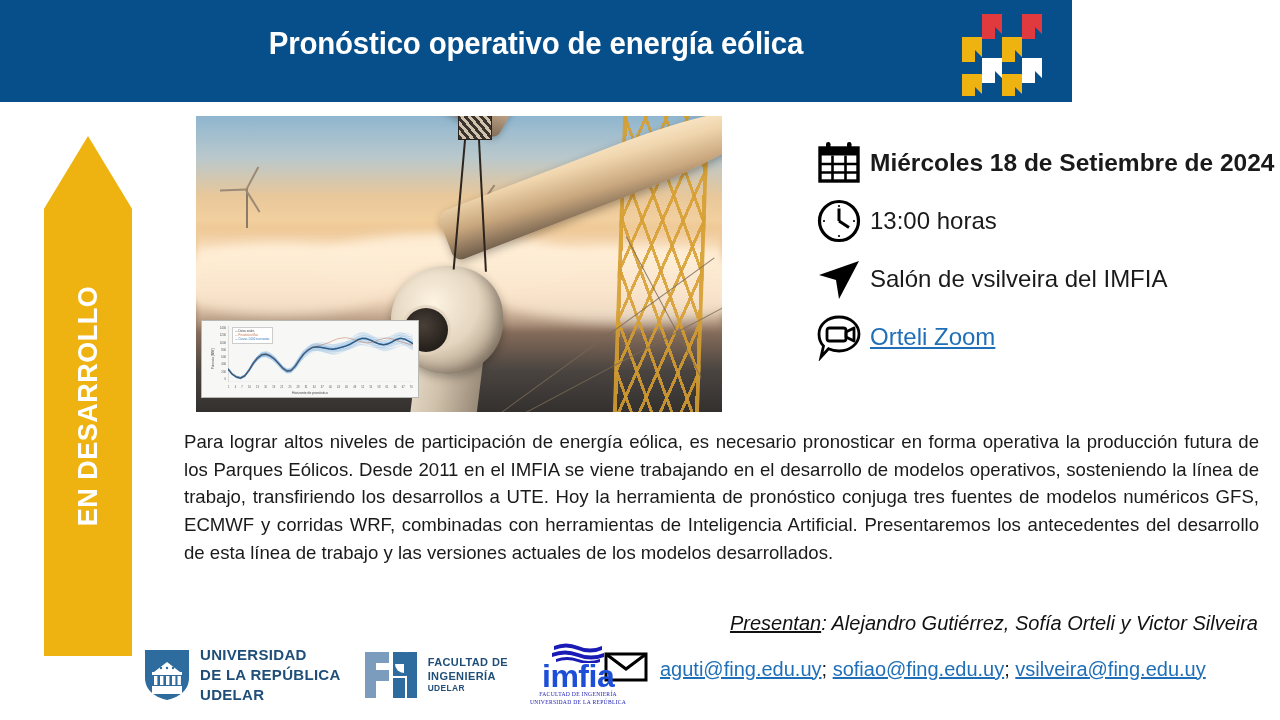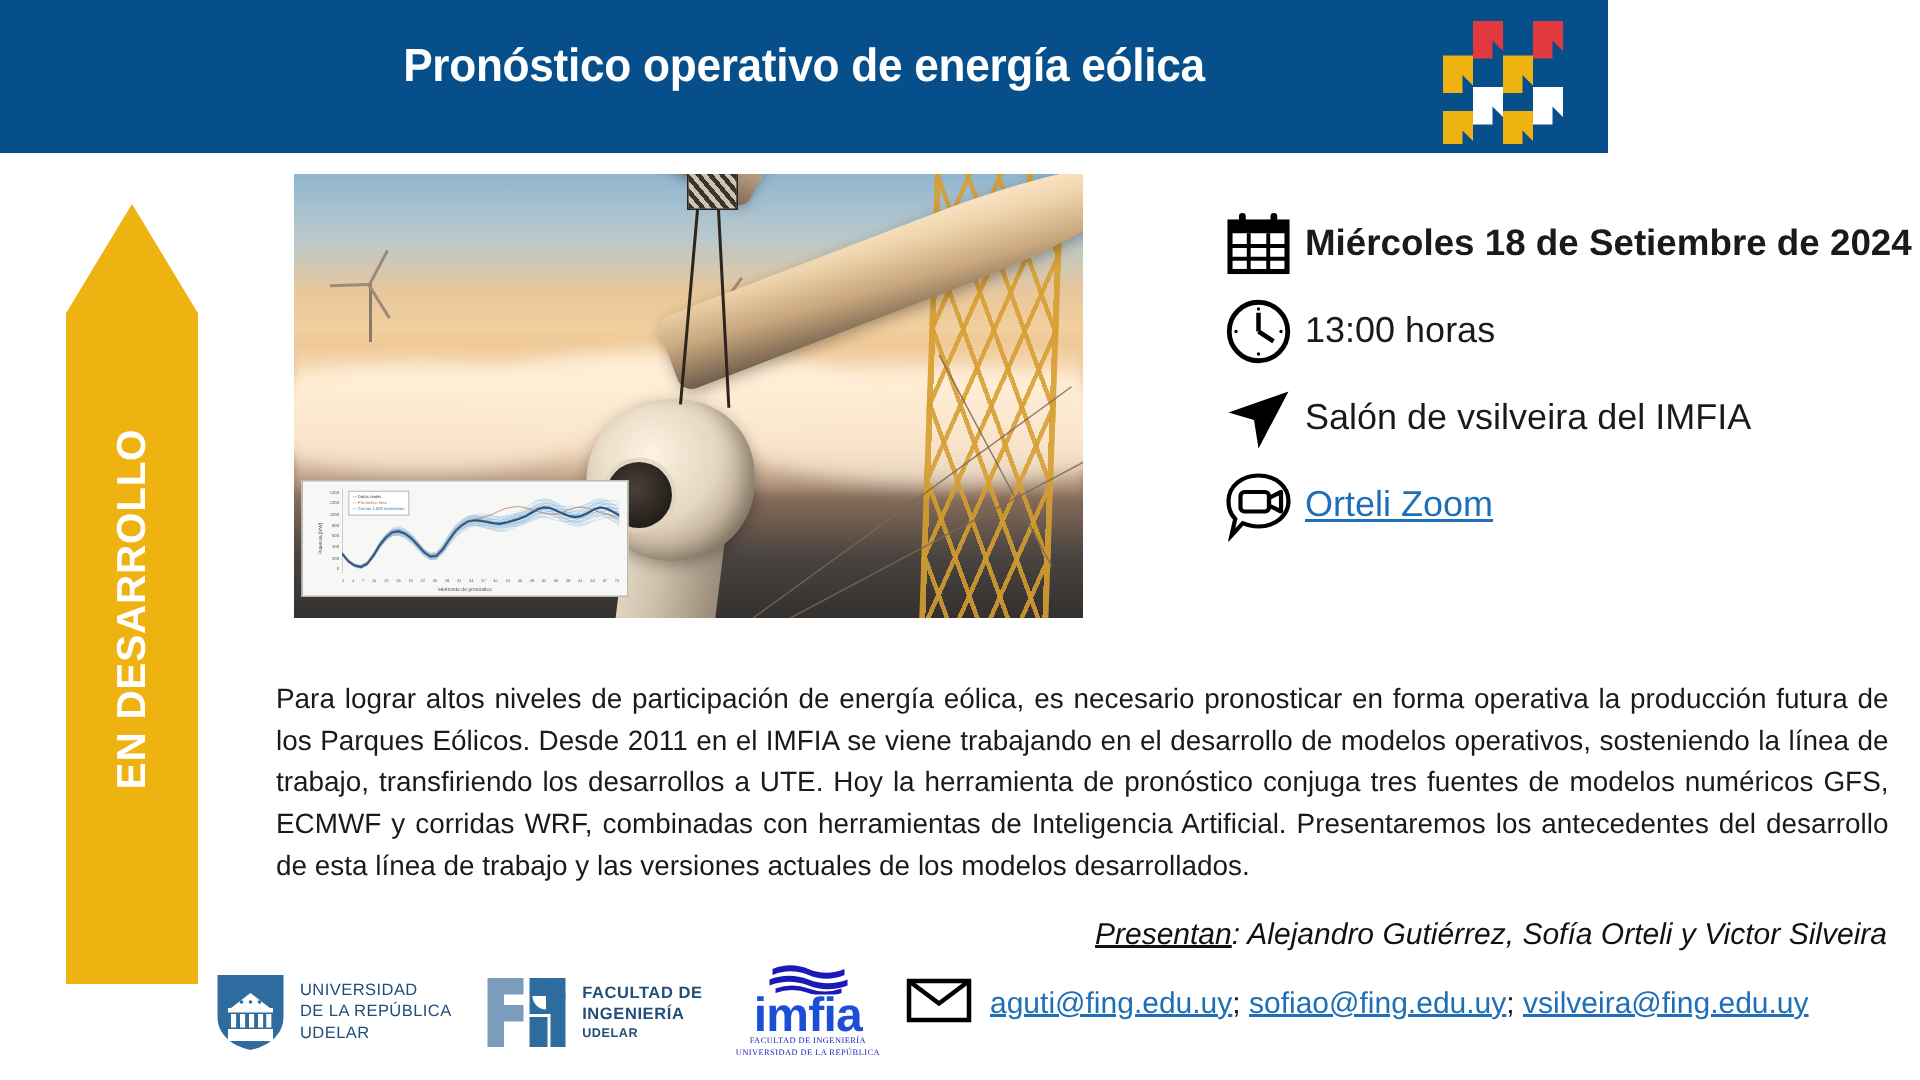--- a/index.html
+++ b/index.html
@@ -243,21 +243,20 @@
   
   .body-text {
     position: absolute;
     left: 184px; top: 428px;
     width: 1075px;
     font-size: 18.6px;
     line-height: 1.49;
     color: #1a1a1a;
     text-align: justify;
     text-justify: inter-word;
-    margin-top: 24px;
   }
 
   
   .presenters {
     position: absolute;
     right: 22px; top: 612px;
     font-size: 20px;
     font-style: italic;
     color: #111;
     white-space: nowrap;
@@ -279,21 +278,21 @@
   }
 
   
   .logos {
     position: absolute;
     left: 143px; top: 643px;
     display: flex; align-items: center; gap: 22px;
   }
   .logo-udelar { display: flex; align-items: center; gap: 9px; }
   .logo-udelar .txt {
-    color: #1F4E79; font-size: 11px; font-weight: normal;
+    color: #1F4E79; font-size: 15px; font-weight: bold;
     line-height: 1.32; letter-spacing: 0.3px;
   }
   .logo-fing { display: flex; align-items: center; gap: 9px; }
   .logo-fing .txt { color: #1F4E79; line-height: 1.3; }
   .logo-fing .t1 { font-size: 11px; font-weight: bold; letter-spacing: 0.4px; }
   .logo-fing .t2 { font-size: 8.4px; font-weight: bold; letter-spacing: 0.4px; }
   .logo-imfia { display: flex; flex-direction: column; align-items: center; }
   .imfia-word {
     font-family: Liberation Sans, sans-serif;
     font-size: 32px; font-weight: bold; color: #1d4ed8;

